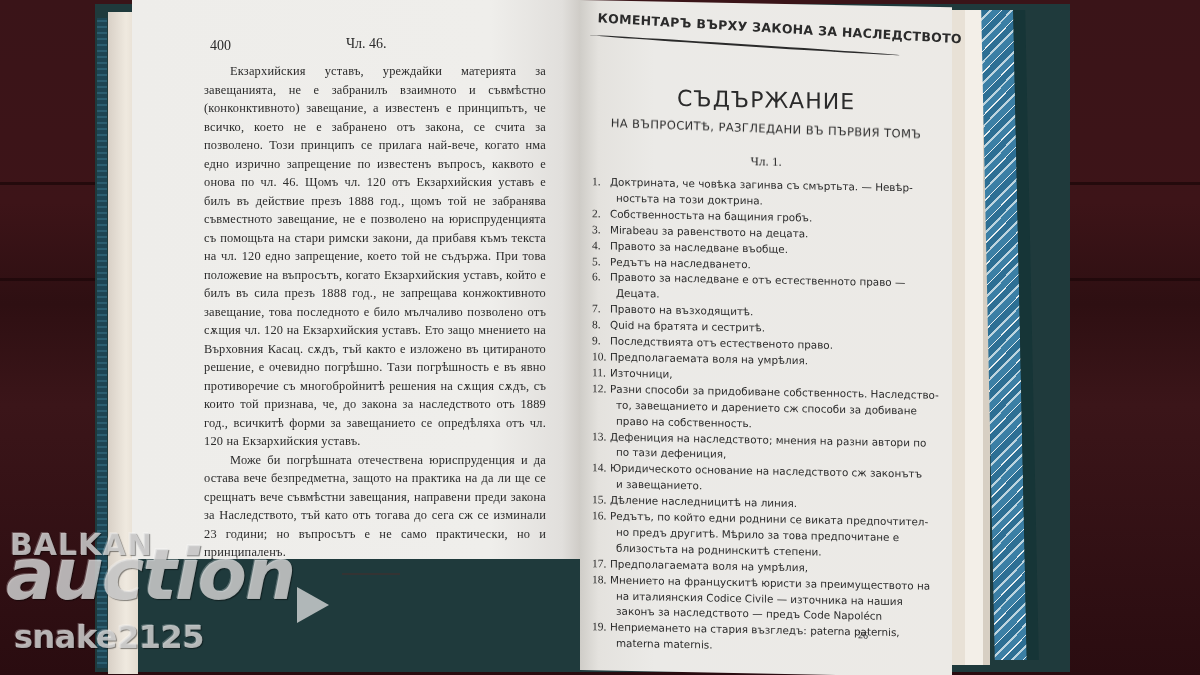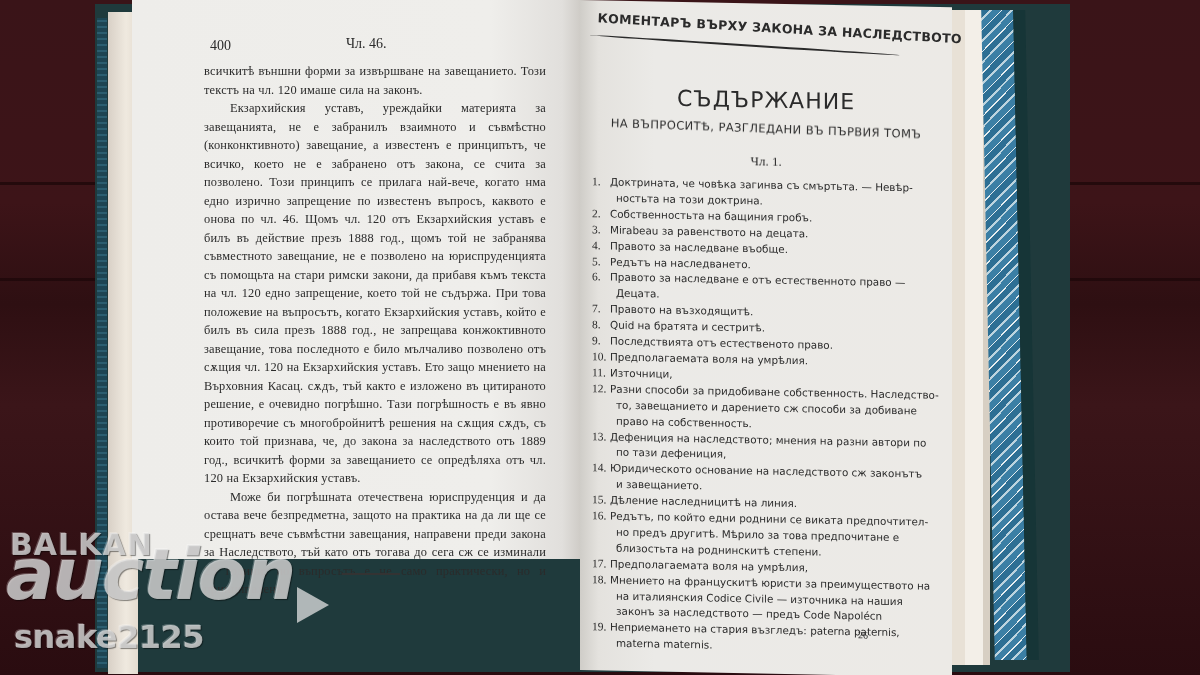--- a/index.html
+++ b/index.html
@@ -119,21 +119,20 @@
 <div class="cover"></div>
 <div class="cover-left-edge"></div>
 <div class="stack-left"></div>
 <div class="stack-right"></div>
 <div class="cover-right-pattern"></div>
 
 <div class="page page-left">
   <div class="pg-num" style="left:78px; top:38px;">400</div>
   <div class="running-head" style="left:214px; top:36px;">Чл. 46.</div>
   <div class="body-text">
-    <p class="noindent">всичкитѣ външни форми за извършване на завещанието. Този текстъ на чл. 120 имаше сила на законъ.</p>
     <p>Екзархийския уставъ, уреждайки материята за завещанията, не е забранилъ взаимното и съвмѣстно (конконктивното) завещание, а известенъ е принципътъ, че всичко, което не е забранено отъ закона, се счита за позволено. Този принципъ се прилага най-вече, когато нма едно изрично запрещение по известенъ въпросъ, каквото е онова по чл. 46. Щомъ чл. 120 отъ Екзархийския уставъ е билъ въ действие презъ 1888 год., щомъ той не забранява съвместното завещание, не е позволено на юриспруденцията съ помощьта на стари римски закони, да прибавя къмъ текста на чл. 120 едно запрещение, което той не съдържа. При това положевие на въпросътъ, когато Екзархийския уставъ, който е билъ въ сила презъ 1888 год., не запрещава конжоктивното завещание, това последното е било мълчаливо позволено отъ сѫщия чл. 120 на Екзархийския уставъ. Ето защо мнението на Върховния Касац. сѫдъ, тъй както е изложено въ цитираното решение, е очевидно погрѣшно. Тази погрѣшность е въ явно противоречие съ многобройнитѣ решения на сѫщия сѫдъ, съ които той признава, че, до закона за наследството отъ 1889 год., всичкитѣ форми за завещанието се опредѣляха отъ чл. 120 на Екзархийския уставъ.</p>
     <p>Може би погрѣшната отечествена юриспруденция и да остава вече безпредметна, защото на практика на да ли ще се срещнатъ вече съвмѣстни завещания, направени преди закона за Наследството, тъй като отъ тогава до сега сж се изминали 23 години; но въпросътъ е не само практически, но и принципаленъ.</p>
   </div>
   <div class="end-rule"></div>
 </div>
 
 <div class="page page-right">
   <div class="top-title">КОМЕНТАРЪ ВЪРХУ ЗАКОНА ЗА НАСЛЕДСТВОТО</div>
   <div class="top-title-rule"></div>
   <div class="toc-title">СЪДЪРЖАНИЕ</div>

